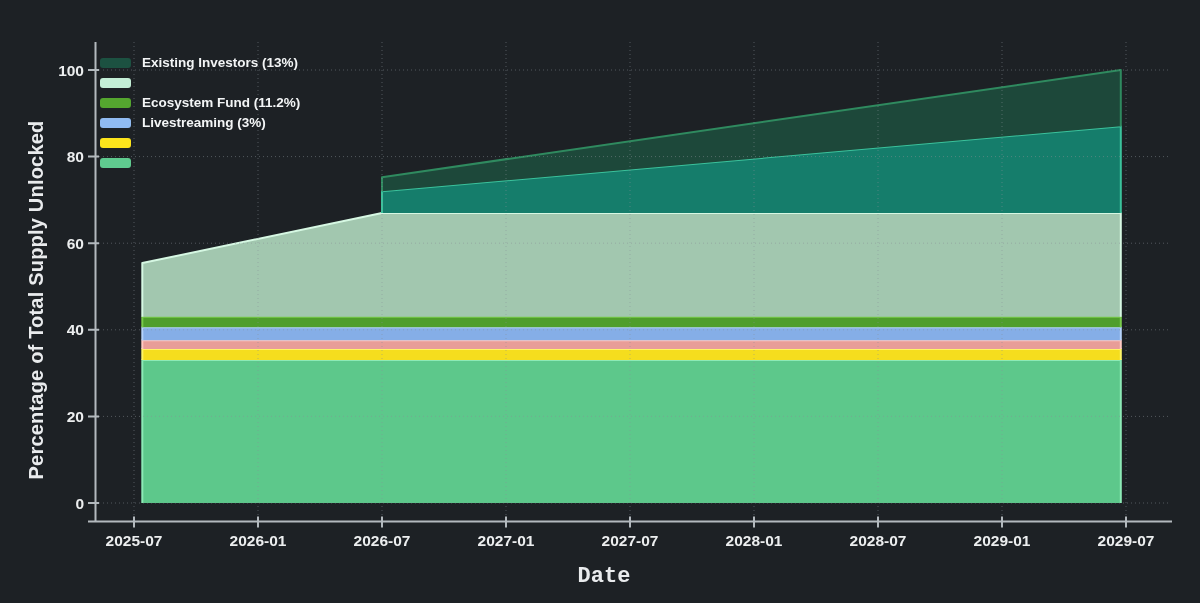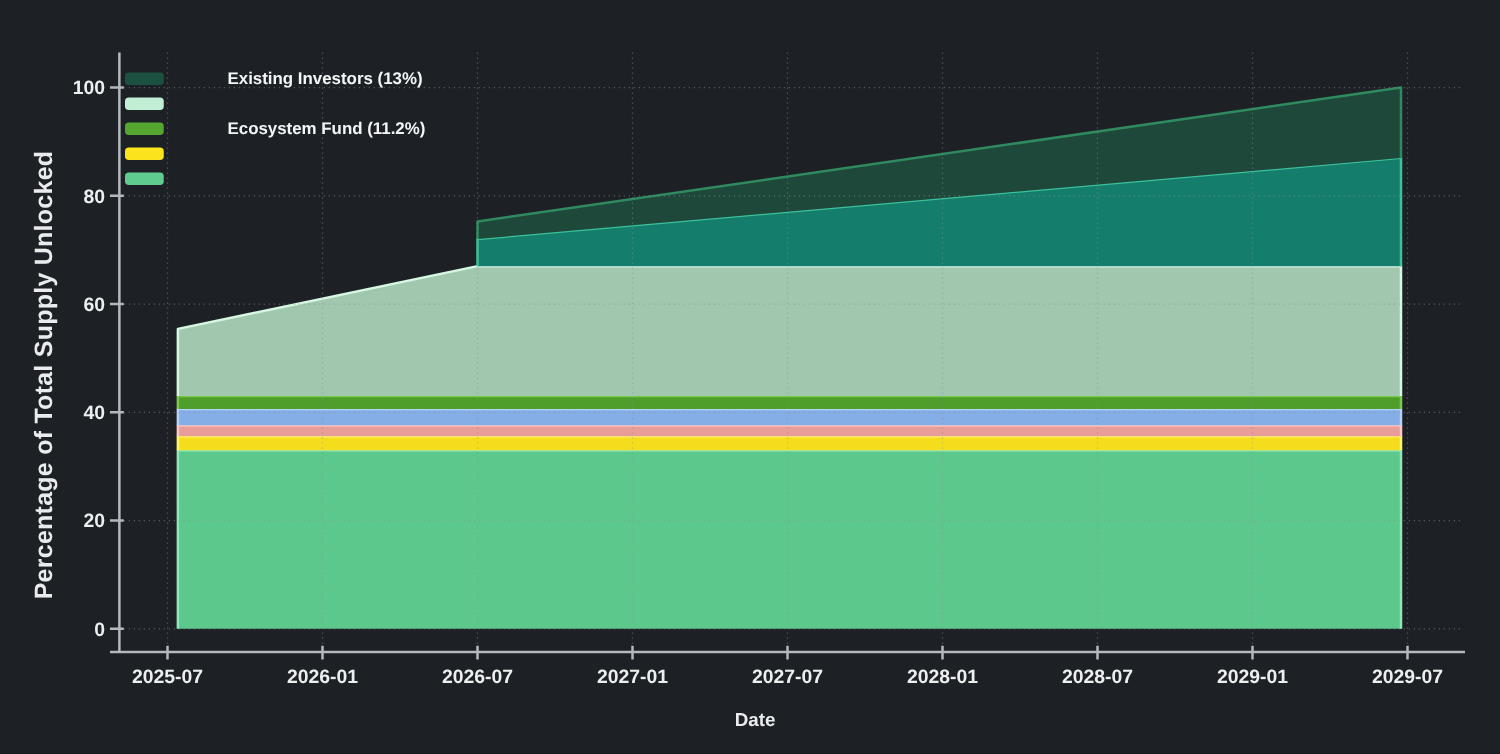--- a/index.html
+++ b/index.html
@@ -5,23 +5,23 @@
   html,body{margin:0;padding:0;background:#101418;}
   .stage{
     position:relative;width:1200px;height:603px;overflow:hidden;
     background:#1d2125;
     font-family:"Liberation Sans", sans-serif;
     -webkit-font-smoothing:antialiased;
   }
   .stage svg{position:absolute;left:0;top:0;}
   .axis-title{position:absolute;font-weight:700;color:#e9ebed;white-space:nowrap;}
   .ylabel{left:36px;top:300px;transform:translate(-50%,-50%) rotate(-90deg);font-size:20px;letter-spacing:.2px;}
-  .xlabel{left:604px;top:576px;transform:translate(-50%,-50%);font-size:15px;}
+  .xlabel{left:604px;top:576px;transform:translate(-50%,-50%);font-size:22px;font-family:Liberation Mono, monospace;}
   .legend{position:absolute;left:100px;top:53px;}
-  .legend-row{display:flex;align-items:center;height:20px;gap:40px;}
+  .legend-row{display:flex;align-items:center;height:20px;}
   .legend-row .sw{display:inline-block;width:31px;height:10px;border-radius:3px;margin-right:11px;flex:0 0 auto;}
   .legend-row .lt{font-size:13.5px;font-weight:700;color:#f3f5f6;line-height:20px;white-space:nowrap;}
 </style>
 </head>
 <body>
 
 <div class="stage">
   <svg id="plot" width="1200" height="603" viewBox="0 0 1200 603">
       <path d="M142.3,360.1 L382,360.1 L382,360.1 L1120.8,360.1 L1120.8,503 L382,503 L382,503 L142.3,503 Z" fill="#5dc88b"></path>
       <path d="M142.3,503 L142.3,360.1 L382,360.1 L382,360.1 L1120.8,360.1 L1120.8,503" fill="none" stroke="#8ceab6" stroke-width="2" stroke-linejoin="round"></path>
@@ -64,20 +64,24 @@
         <span class="lt">Existing Investors (13%)</span>
       </div>
       <div class="legend-row">
         <span class="sw" style="background: rgb(195, 238, 214);"></span>
       </div>
       <div class="legend-row">
         <span class="sw" style="background: rgb(84, 166, 47);"></span>
         <span class="lt">Ecosystem Fund (11.2%)</span>
       </div>
       <div class="legend-row">
+        <span class="sw" style="background: rgb(144, 187, 242);"></span>
+        <span class="lt">Livestreaming (3%)</span>
+      </div>
+      <div class="legend-row">
         <span class="sw" style="background: rgb(252, 228, 28);"></span>
       </div>
       <div class="legend-row">
         <span class="sw" style="background: rgb(95, 203, 143);"></span>
       </div>
     </div>
   <div class="axis-title ylabel">Percentage of Total Supply Unlocked</div>
   <div class="axis-title xlabel">Date</div>
 </div>
 

